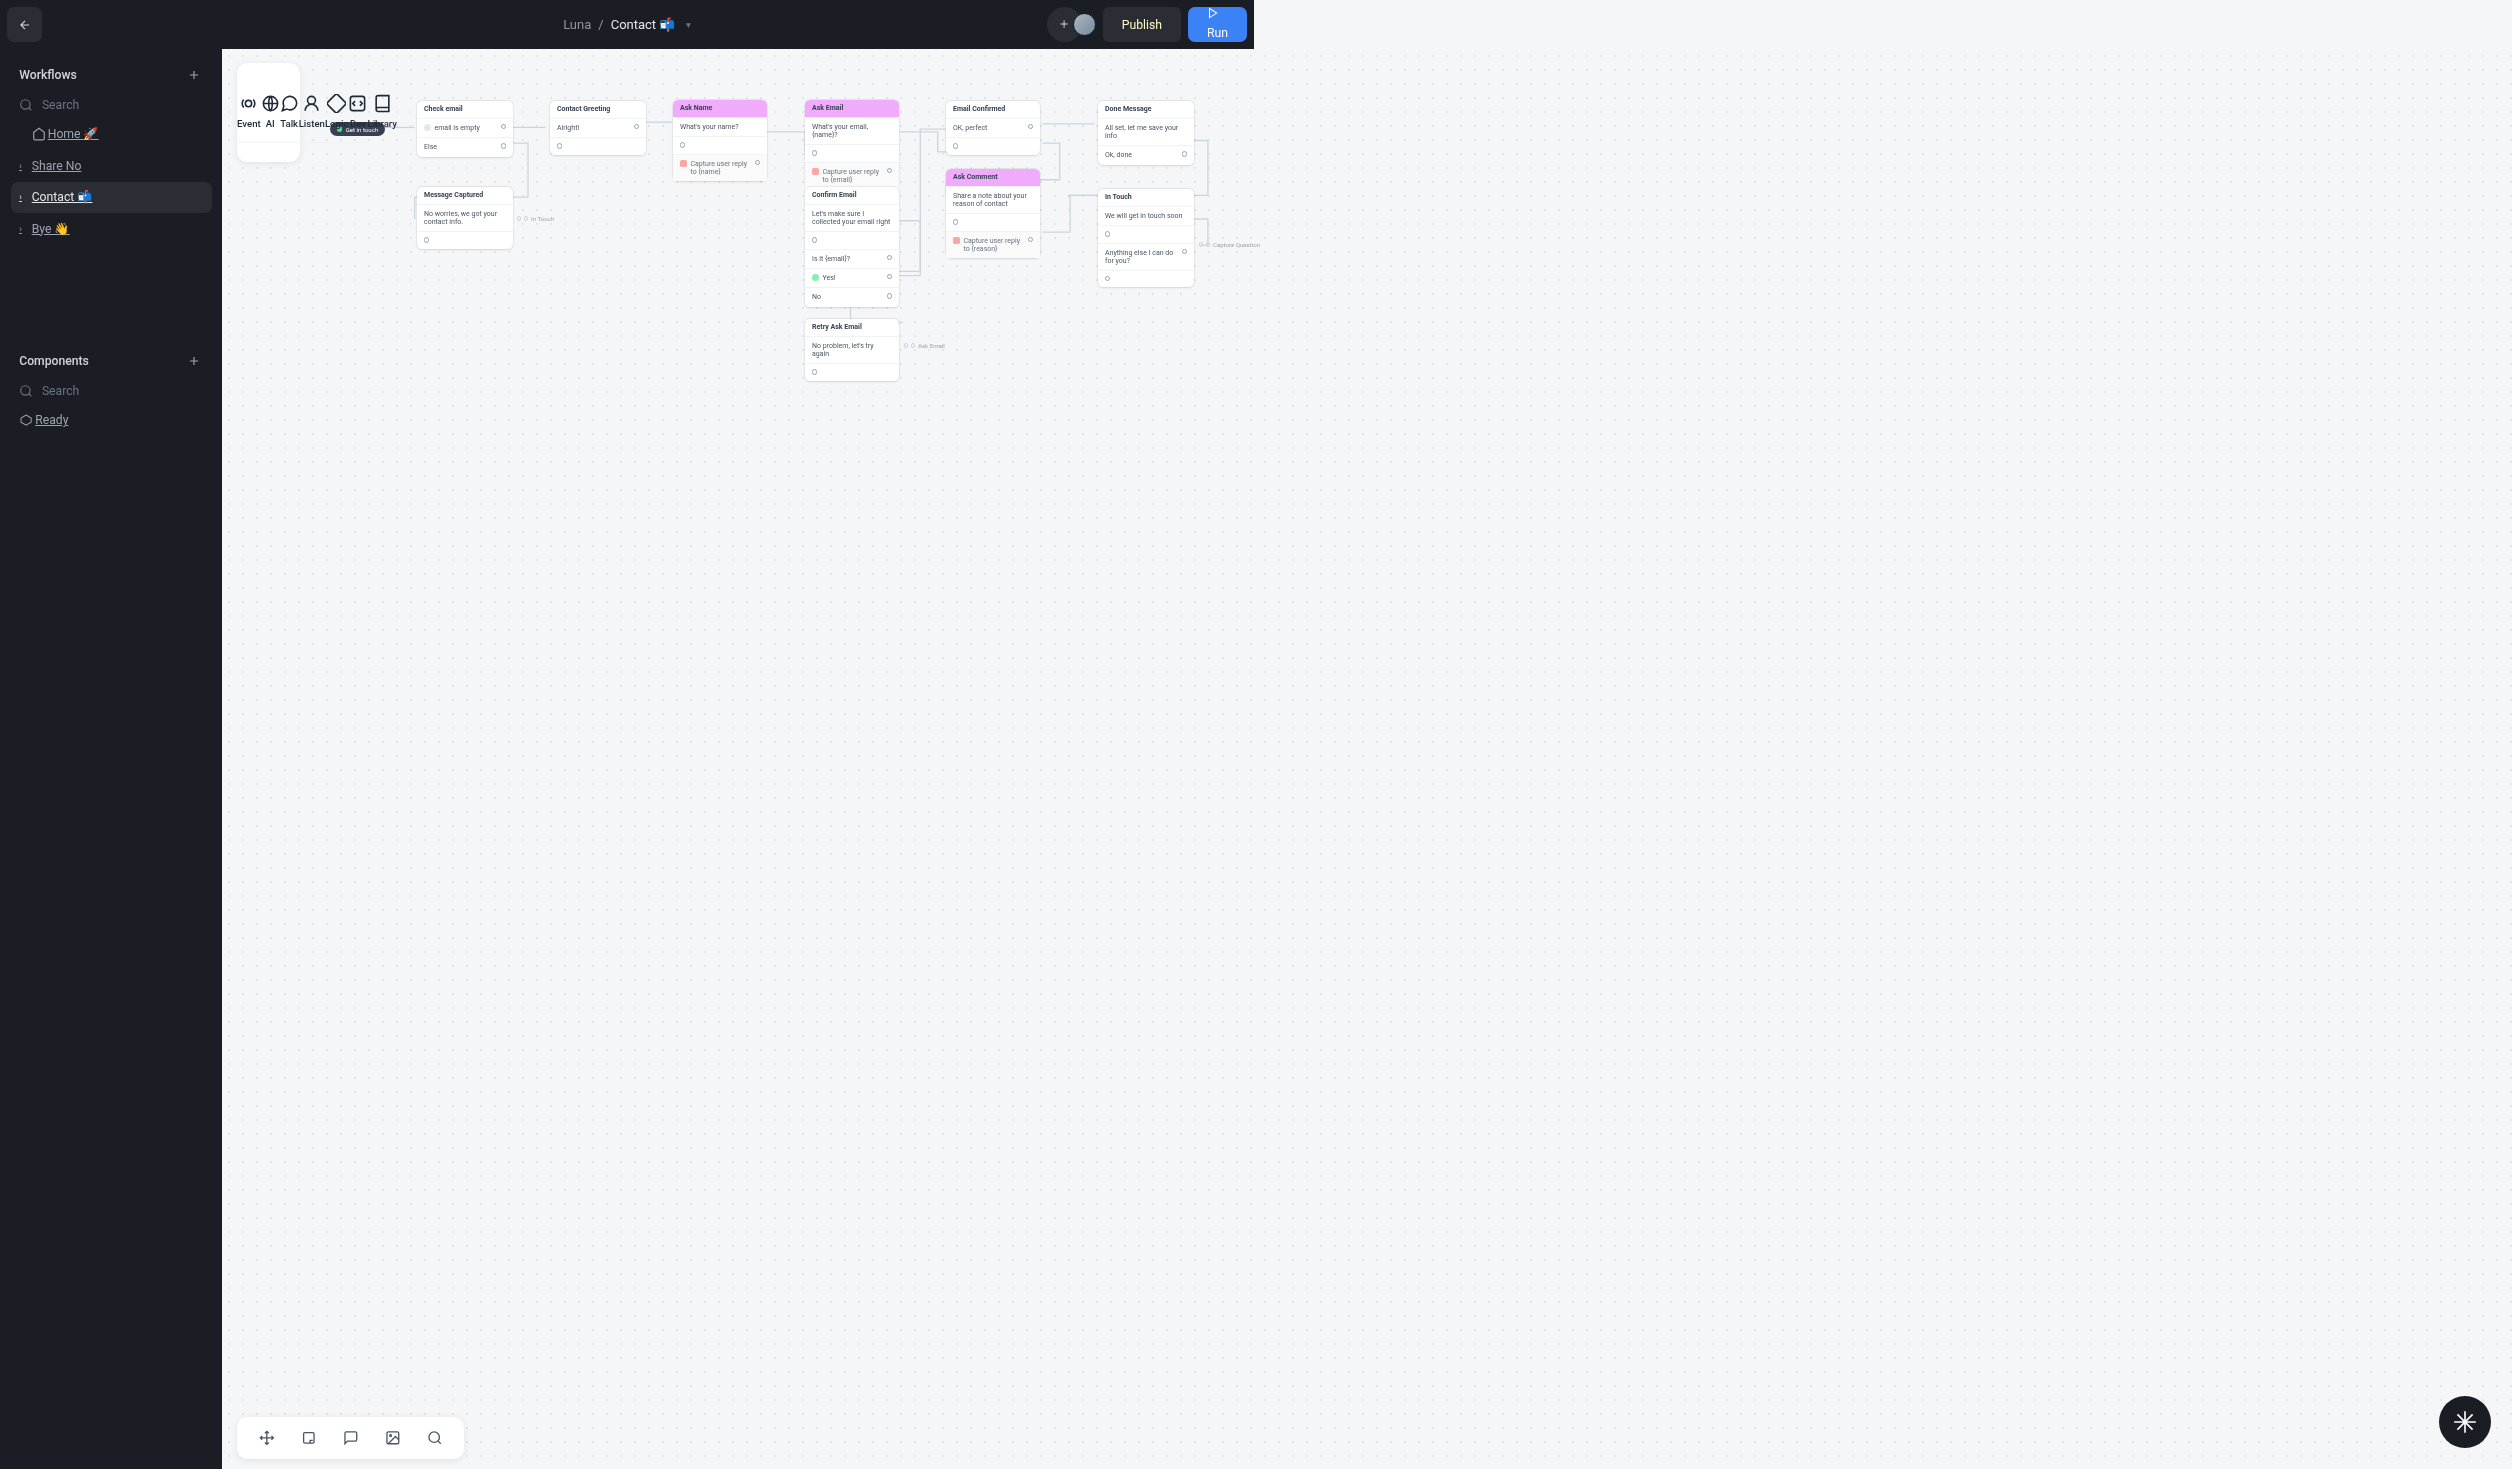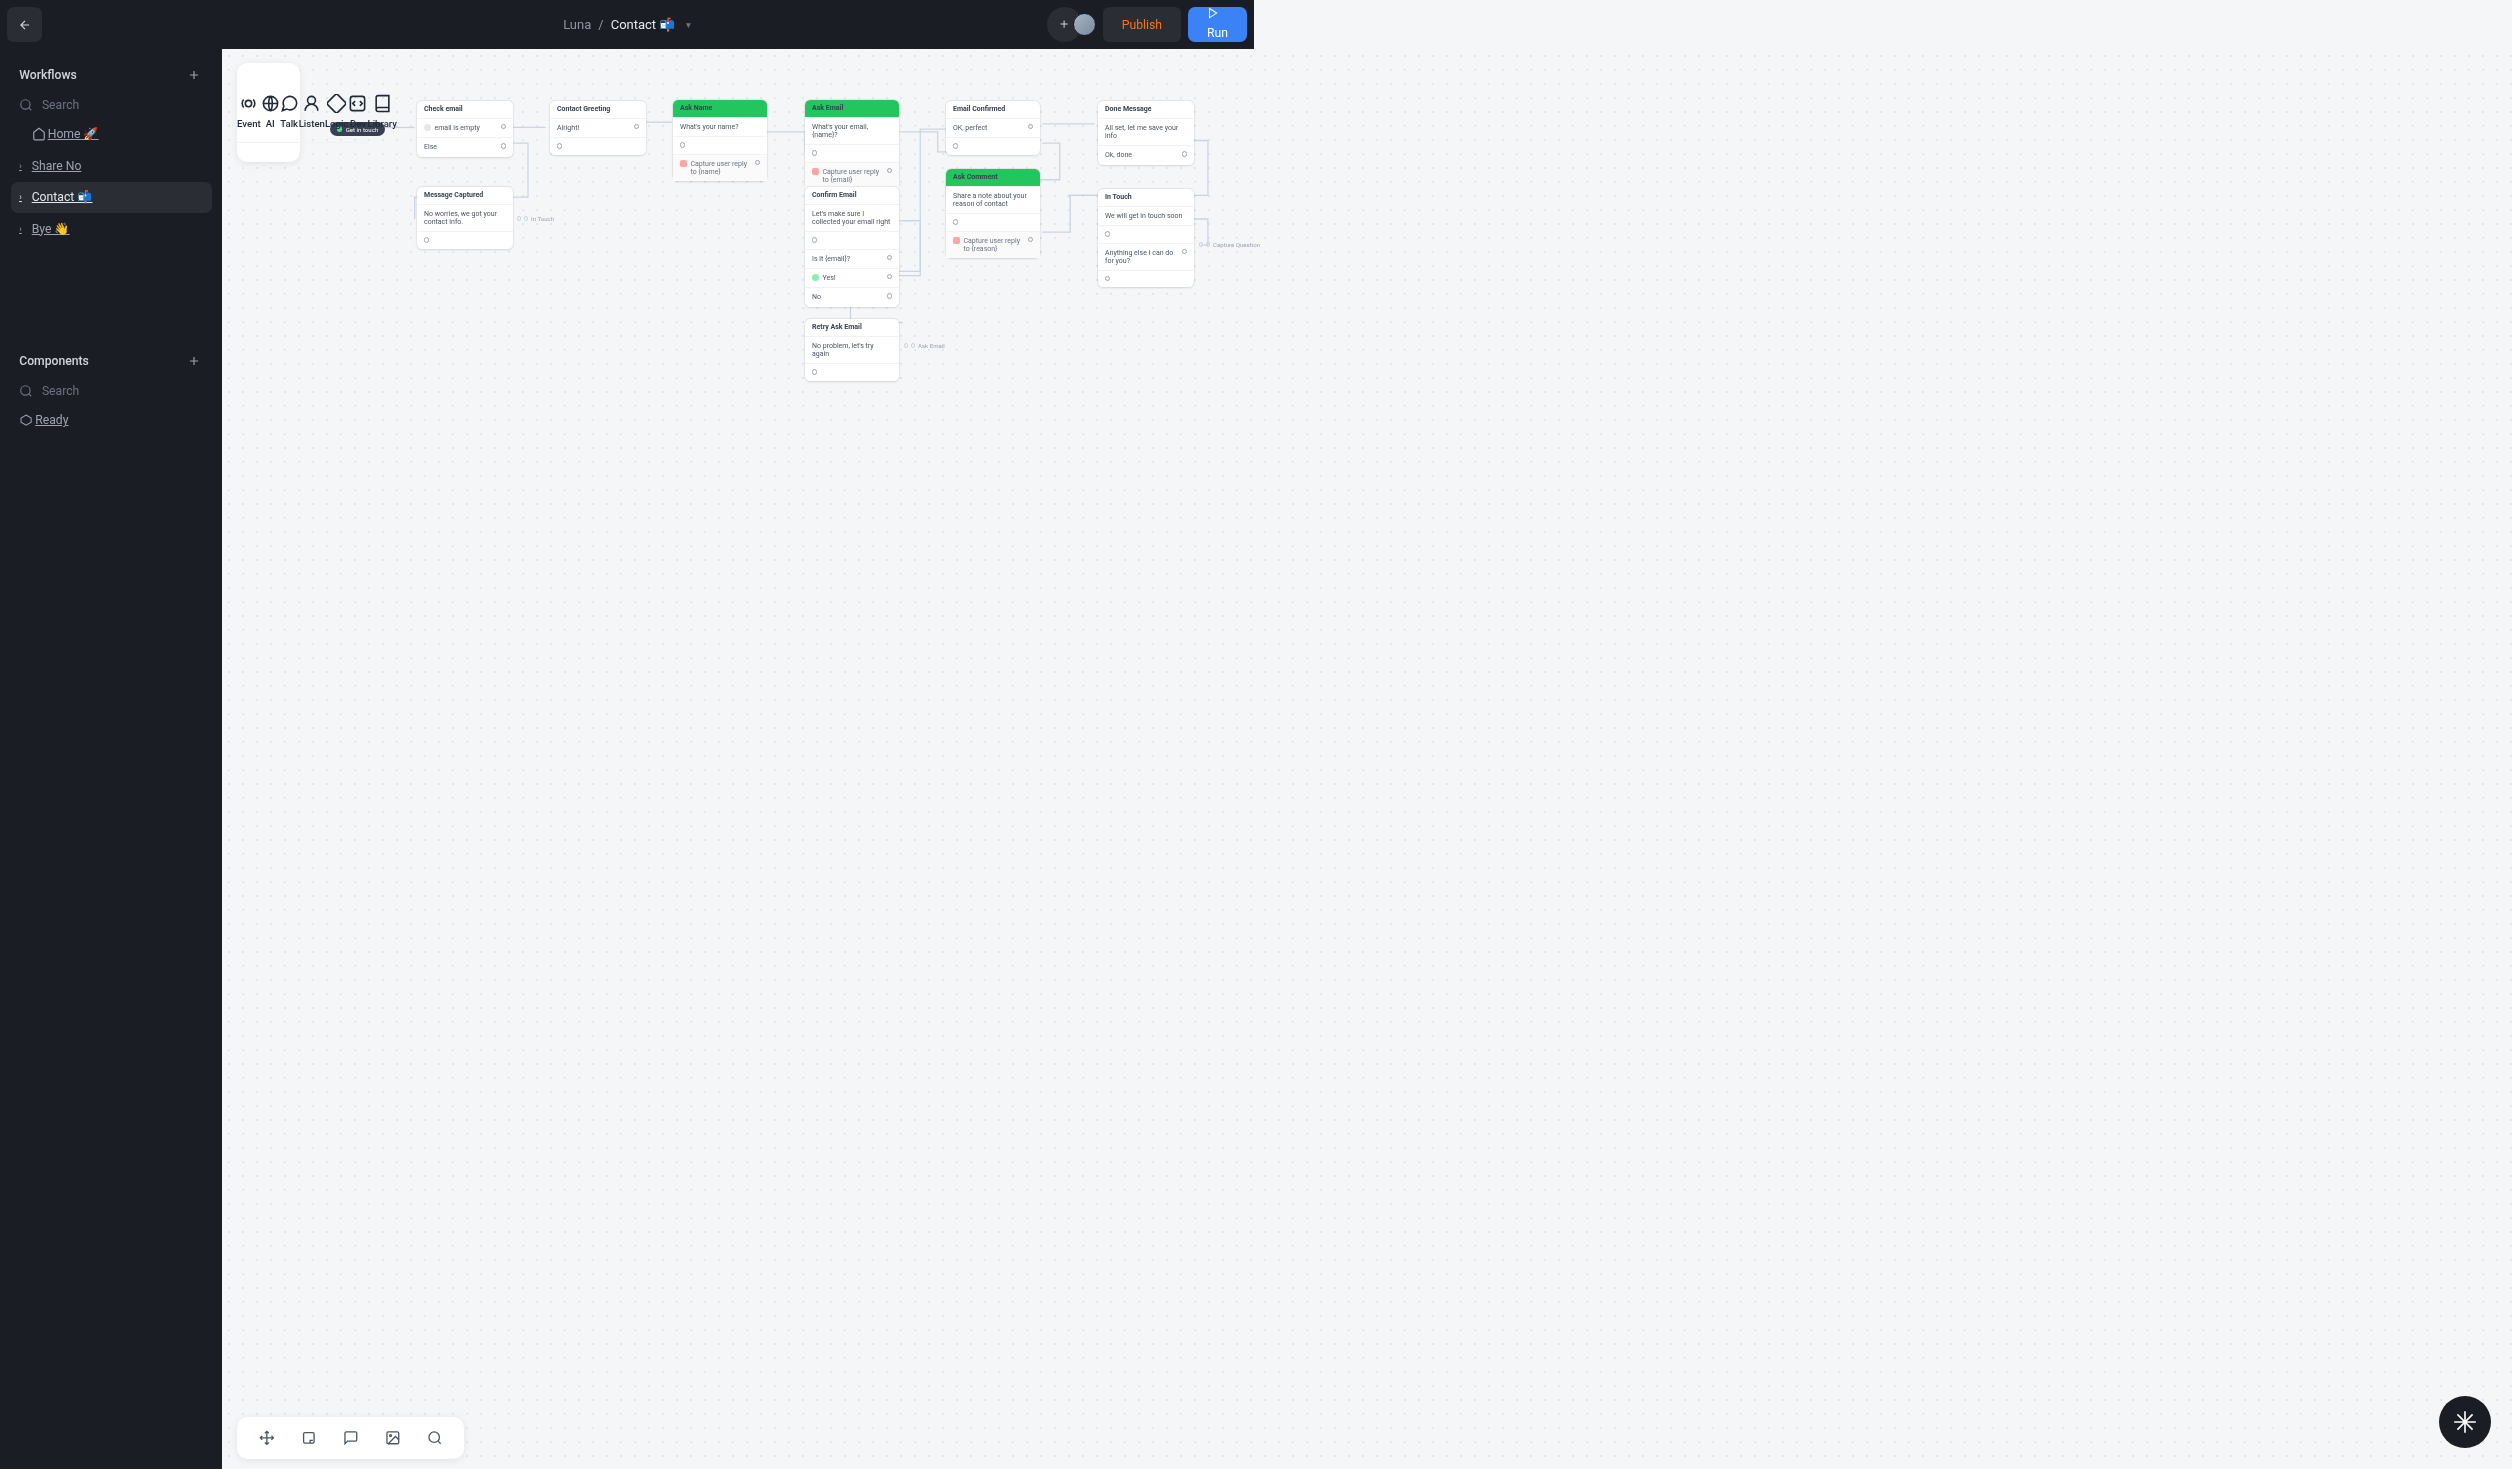--- a/index.html
+++ b/index.html
@@ -7,21 +7,21 @@
 
 
 .header { height:49px; background:#1a1d24; display:flex; align-items:center; padding:0 7px; position:relative; }
 .back-btn { width:35px; height:35px; background:#2a2d34; border-radius:7px; display:flex; align-items:center; justify-content:center; cursor:pointer; }
 .breadcrumb { position:absolute; left:50%; transform:translateX(-50%); display:flex; align-items:center; gap:7px; color:#8e94a0; font-size:13px; }
 .breadcrumb .current { color:#e5e7eb; }
 .breadcrumb .chev { color:#6b7280; font-size:9.6px; margin-left:3.5px; }
 .header-right { margin-left:auto; display:flex; align-items:center; gap:7px; }
 .add-user { width:35px; height:35px; background:#2a2d34; border-radius:17.4px; display:flex; align-items:center; justify-content:center; cursor:pointer; position:relative; }
 .avatar { width:23px; height:23px; border-radius:50%; background:linear-gradient(135deg,#a8b5c4,#7a8a9c); margin-left:-15.7px; border:1.7px solid #1a1d24; z-index:2; }
-.publish-btn { height:35px; padding:0 19px; background:#2a2d34; border-radius:6px; color:#f97316; font-size:12.2px; display:flex; align-items:center; cursor:pointer; }
+.publish-btn { height:35px; padding:0 19px; background:#2a2d34; border-radius:6px; color:#fef9c3; font-size:12.2px; display:flex; align-items:center; cursor:pointer; }
 .run-btn { height:35px; padding:0 19px; background:#3b82f6; border-radius:7px; color:#fff; font-size:12.2px; display:flex; align-items:flex-start; gap:7px; cursor:pointer;flex-direction:column; }
 
 
 .sidebar { position:absolute; left:0; top:49px; width:222px; height:calc(100% - 49px); background:#1a1d24; padding:17.4px 10.5px; }
 .section-head { display:flex; align-items:center; justify-content:space-between; padding:0 8.7px; margin-bottom:7px; }
 .section-head span { color:#d1d5db; font-size:12.2px; font-weight:500; }
 .plus-btn { width:17.4px; height:17.4px; display:flex; align-items:center; justify-content:center; cursor:pointer; color:#9ca3af; }
 .search-row { display:flex; align-items:center; gap:8.7px; padding:7px 8.7px; color:#6b7280; font-size:12.2px; }
 .nav-item { display:flex; align-items:center; gap:2px; padding:8.7px 8.7px; color:#9ca3af; font-size:12.2px; border-radius:7px; cursor:pointer;text-decoration:underline; }
 .nav-item.active { background:#2a2d34; color:#e5e7eb; }
@@ -36,21 +36,21 @@
 .tool-item .ticon { width:19px; height:19px; margin-bottom:5.2px; color:#1f2937; }
 .tool-item span { font-size:9.6px; color:#1f2937; font-weight:500; }
 
 
 .canvas { position:absolute; left:222px; top:49px; right:0; bottom:0; background:#f4f6f8; background-image:radial-gradient(#e2e6ea 0.9px, transparent 0.9px); background-size:14px 14px; overflow:hidden; }
 .canvas svg.wires { position:absolute; inset:0; width:100%; height:100%; pointer-events:none; }
 
 
 .card { position:absolute; background:#fff; border-radius:5.2px; box-shadow:0 0.9px 2.6px rgba(0,0,0,0.1),0 0 0 0.9px rgba(0,0,0,0.04); font-size:7px; }
 .card-head { padding:4.4px 7px; font-weight:700; color:#374151; border-top-left-radius:5.2px; border-top-right-radius:5.2px; }
-.card.green .card-head { background:#22c55e; }
+.card.green .card-head { background:#f0abfc; }
 .row { padding:5.2px 7px; display:flex; align-items:flex-start; justify-content:space-between; border-top:0.9px solid #f0f2f4; color:#4b5563; min-height:17.4px; }
 .row:first-of-type { border-top:none; }
 .dot { width:5.2px; height:5.2px; border-radius:50%; border:1.3px solid #9ca3af; flex-shrink:0; }
 .row .txt { flex:1; }
 .row .lead { width:7px; height:7px; border-radius:50%; background:#e5e7eb; margin-right:3.5px; flex-shrink:0; }
 .row .lead.g { background:#86efac; }
 .row .lead.r { background:#fca5a5; border-radius:1.7px; }
 .row.capture { background:#fafafa; color:#6b7280; }
 
 .start-pill { position:absolute; background:#374151; color:#fff; font-size:6.1px; padding:3.5px 7px; border-radius:8.7px; display:flex; align-items:center; gap:3.5px; }

